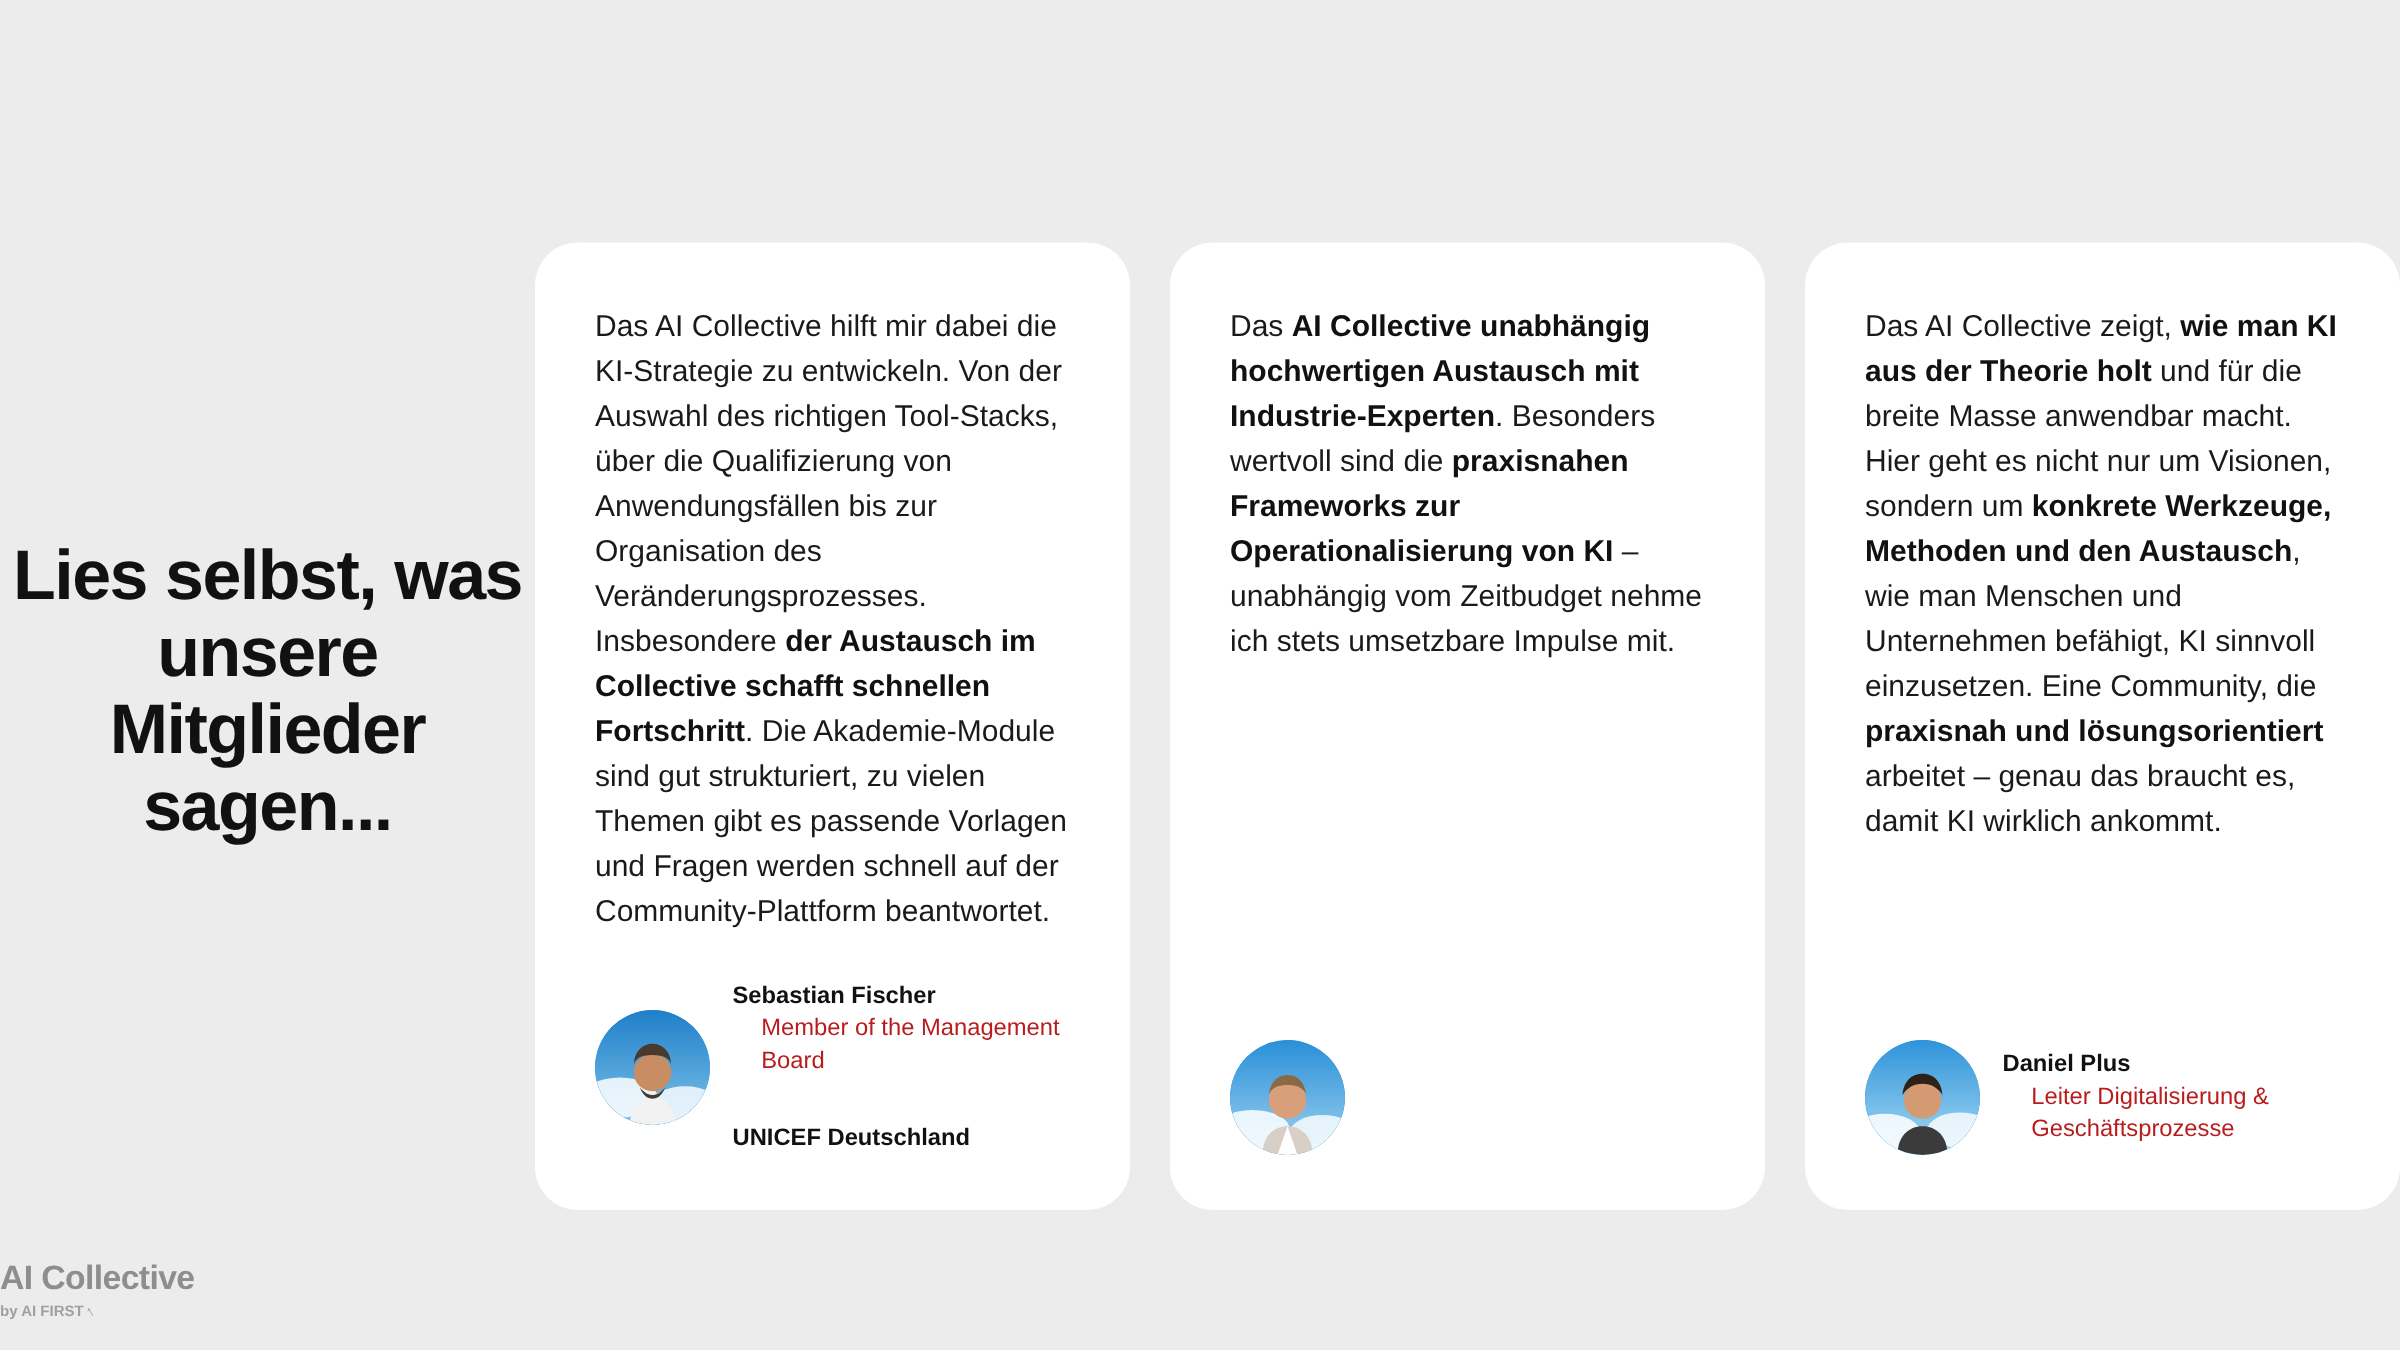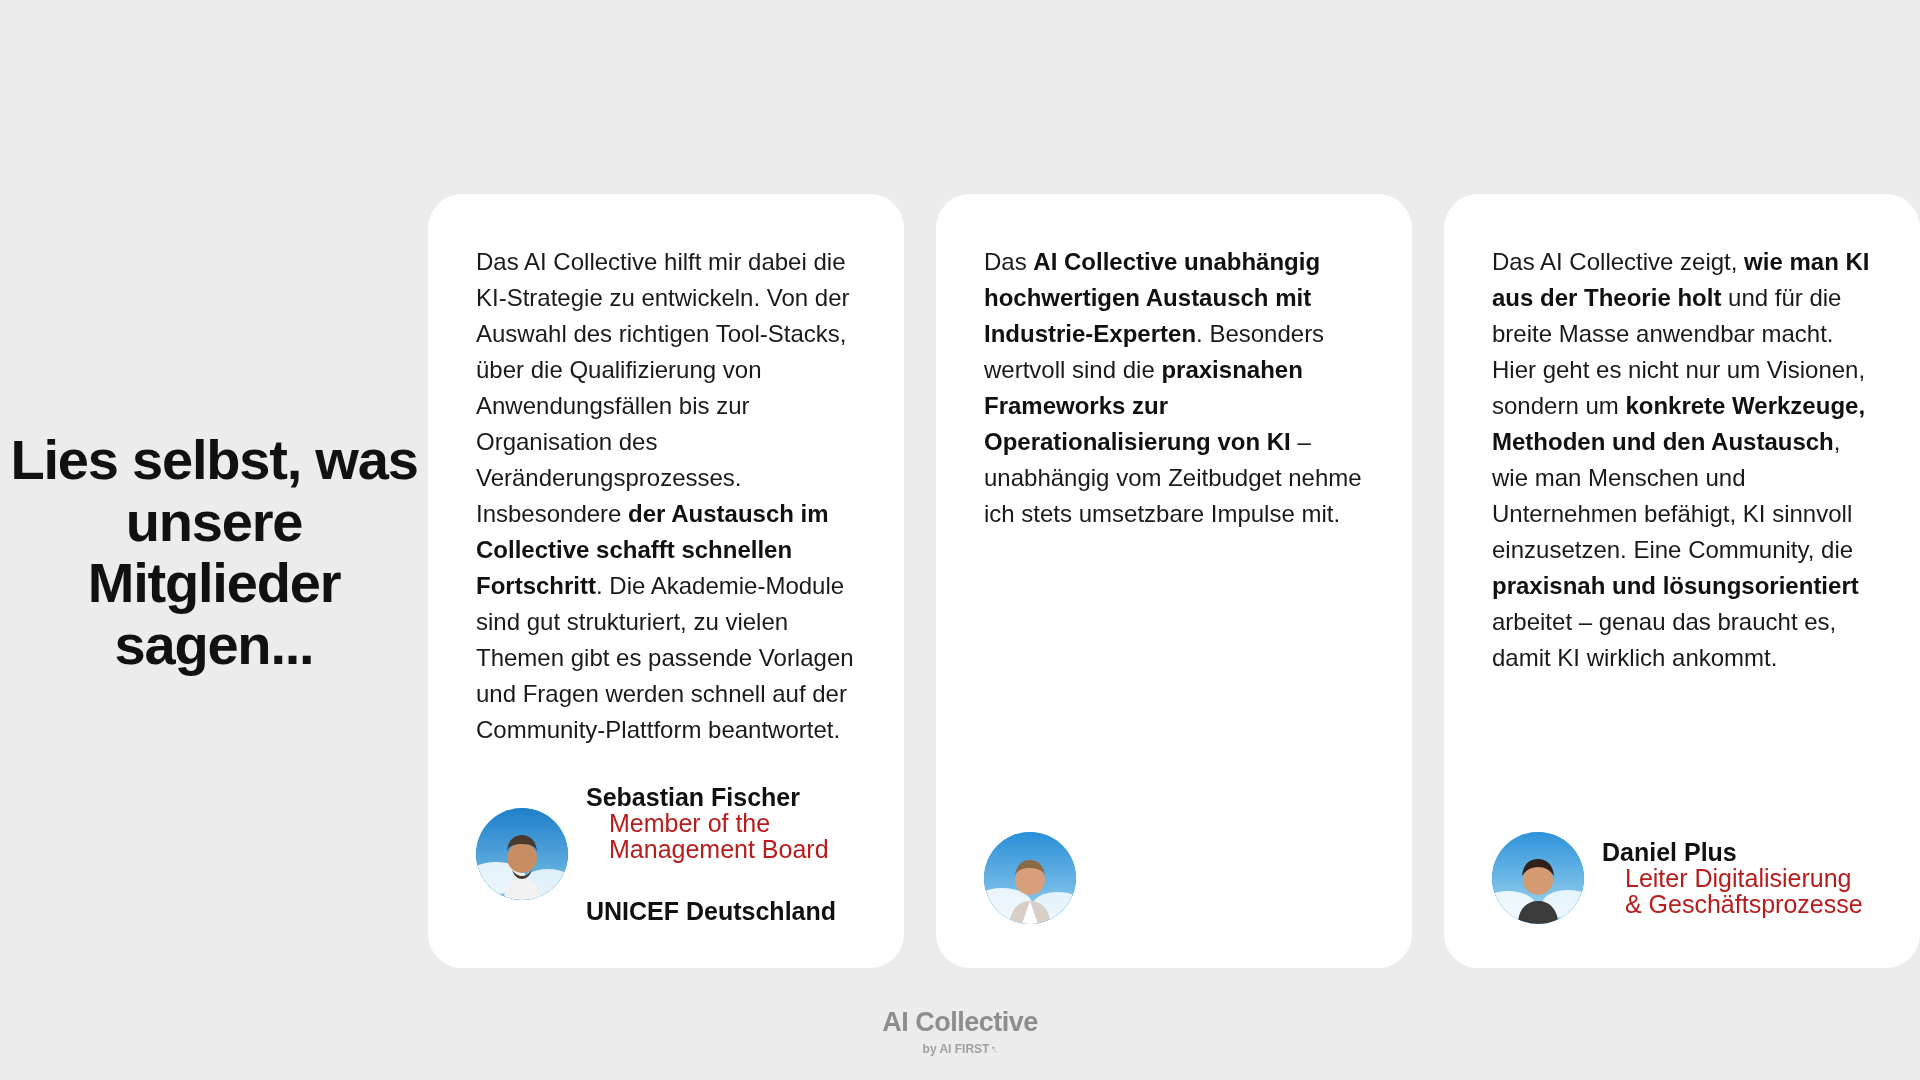--- a/index.html
+++ b/index.html
@@ -72,33 +72,32 @@
     height: 92px;
     border-radius: 50%;
     flex: 0 0 92px;
     overflow: hidden;
     position: relative;
     background: #2a8fd8;
   }
   .avatar svg { display: block; width: 92px; height: 92px; }
 
   .person-info {
-    font-size: 25px;
+    font-size: 19px;
     line-height: 26px;
   }
   .person-name { font-weight: bold; color: #111111; }
   .person-role { font-weight: normal; color: #b91c1c; margin-left: 23px; }
   .person-company { font-weight: bold; color: #111111; margin-top: 36px; }
 
   .footer {
     position: absolute;
     bottom: 24px;
     left: 0;
     width: 100%;
-    text-align: center;
   }
   .footer-brand {
     font-size: 27px;
     font-weight: bold;
     color: #8e8e8e;
     letter-spacing: -0.5px;
   }
   .footer-sub {
     margin-top: 4px;
     font-size: 12px;

